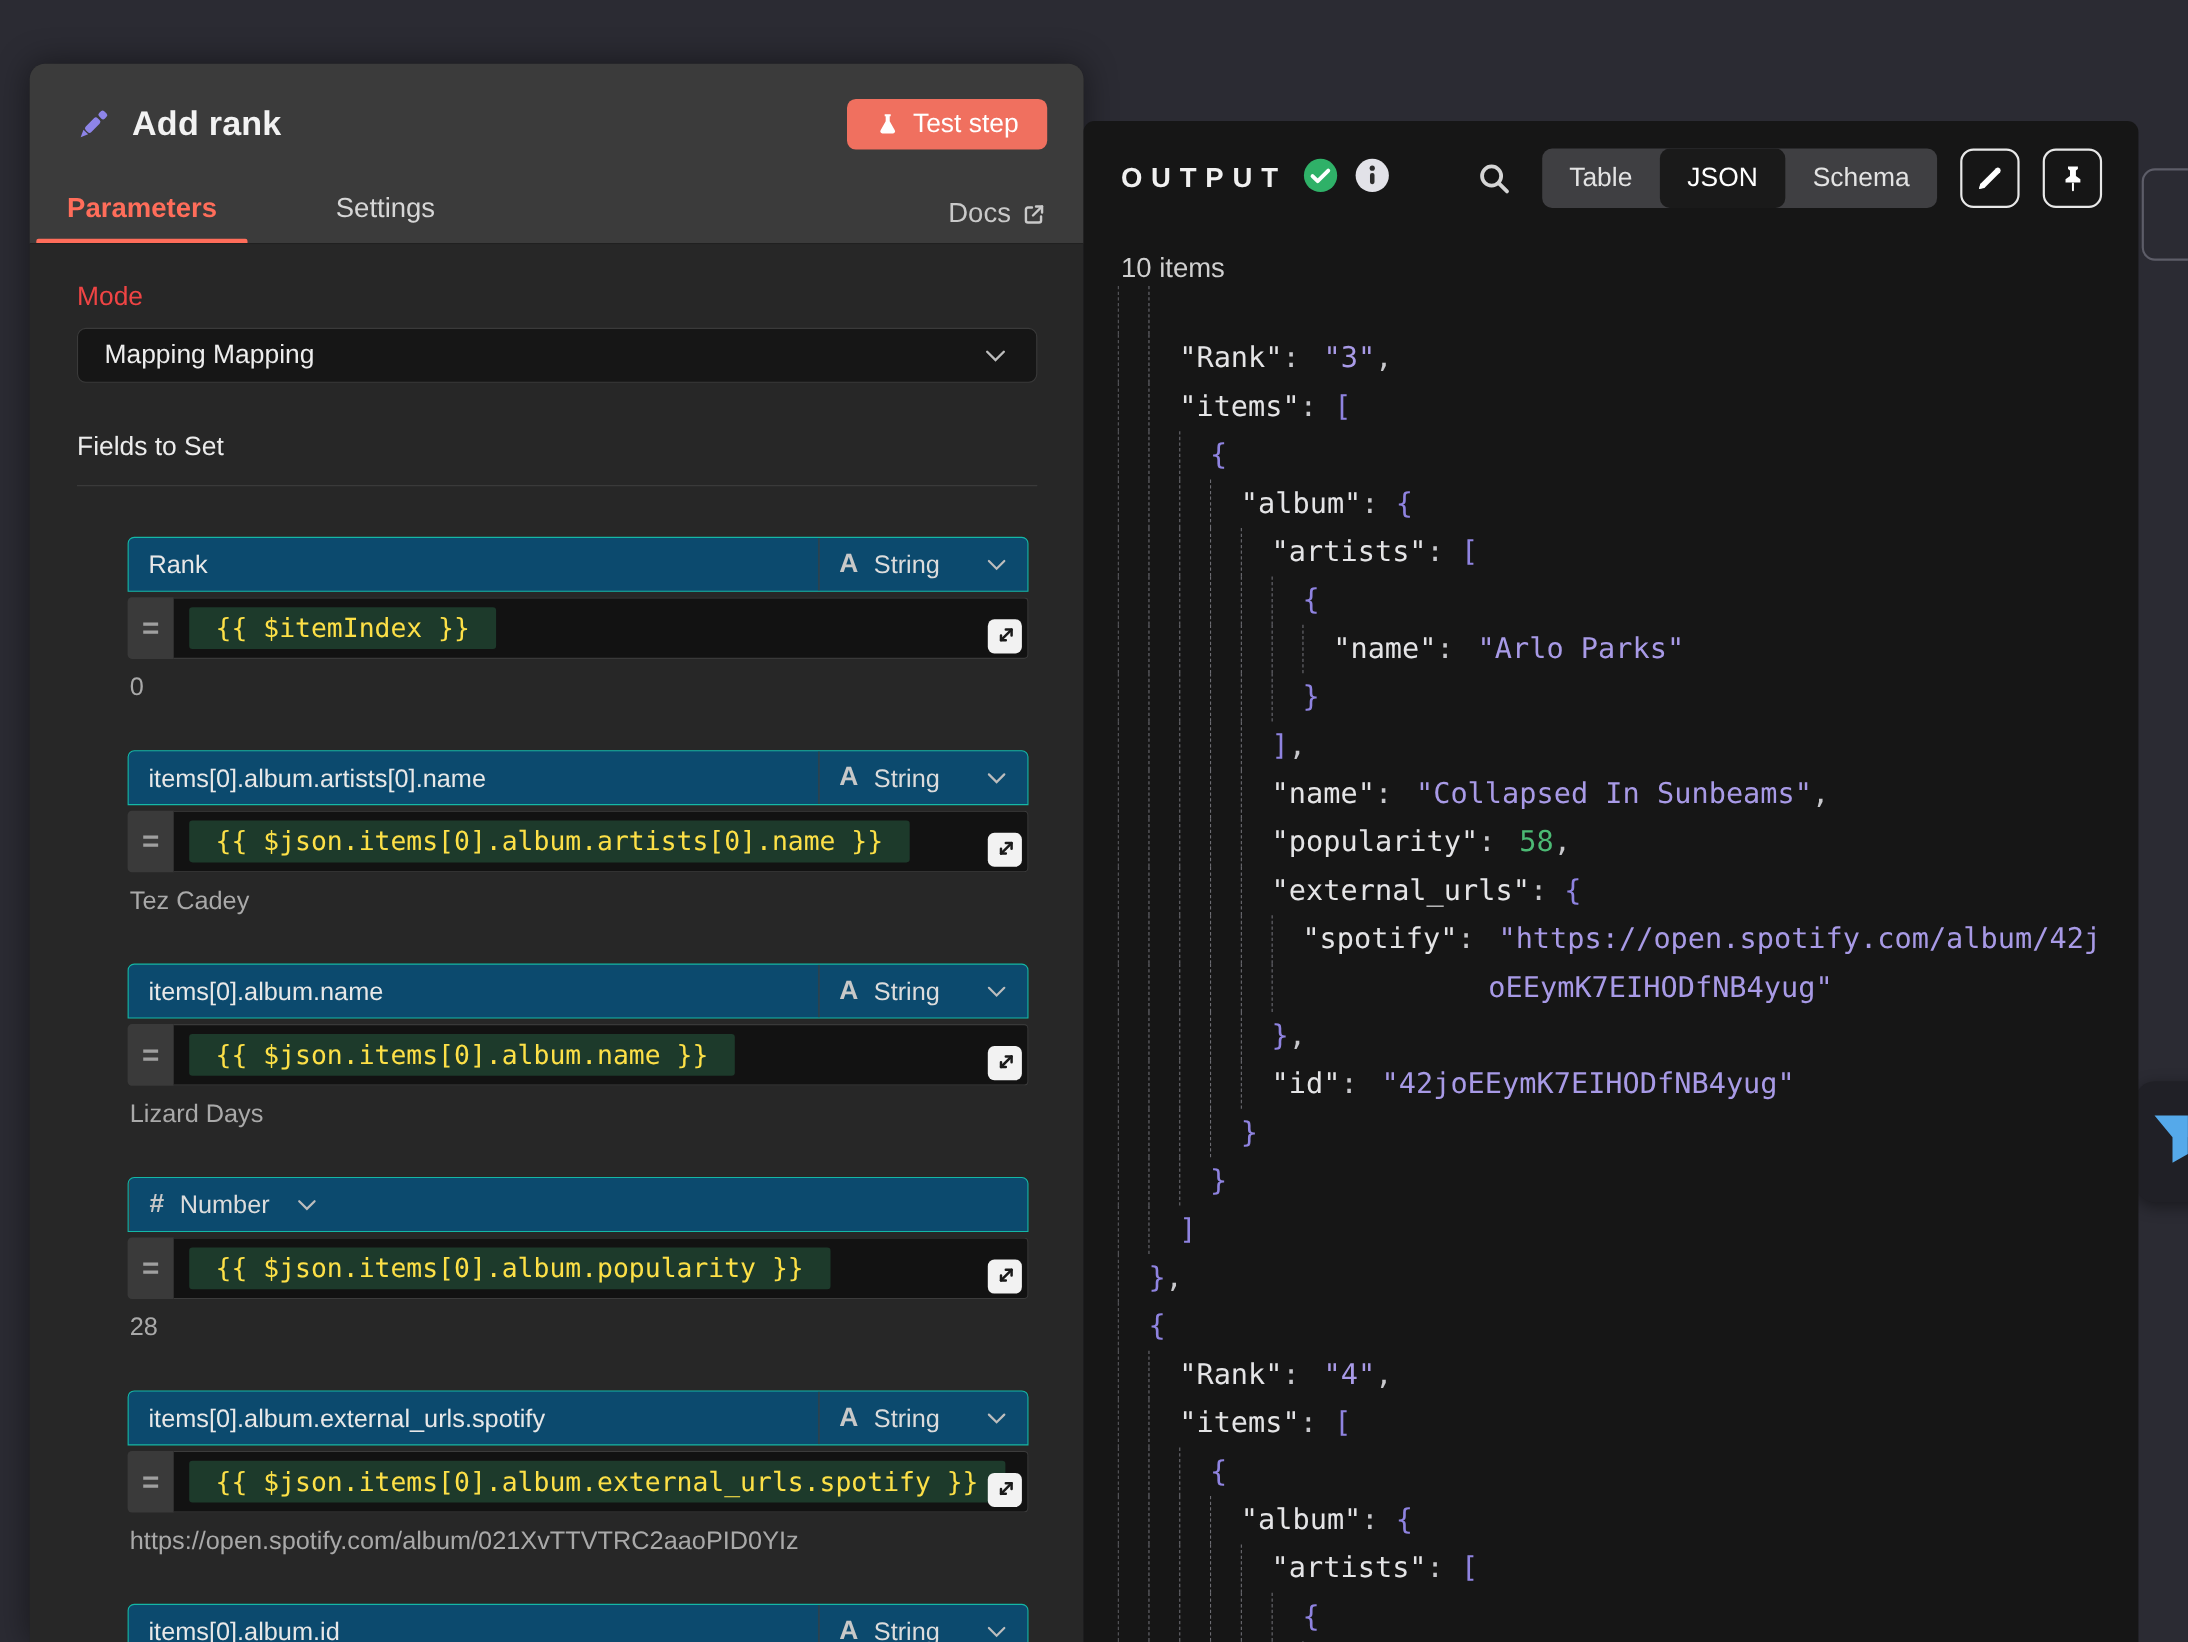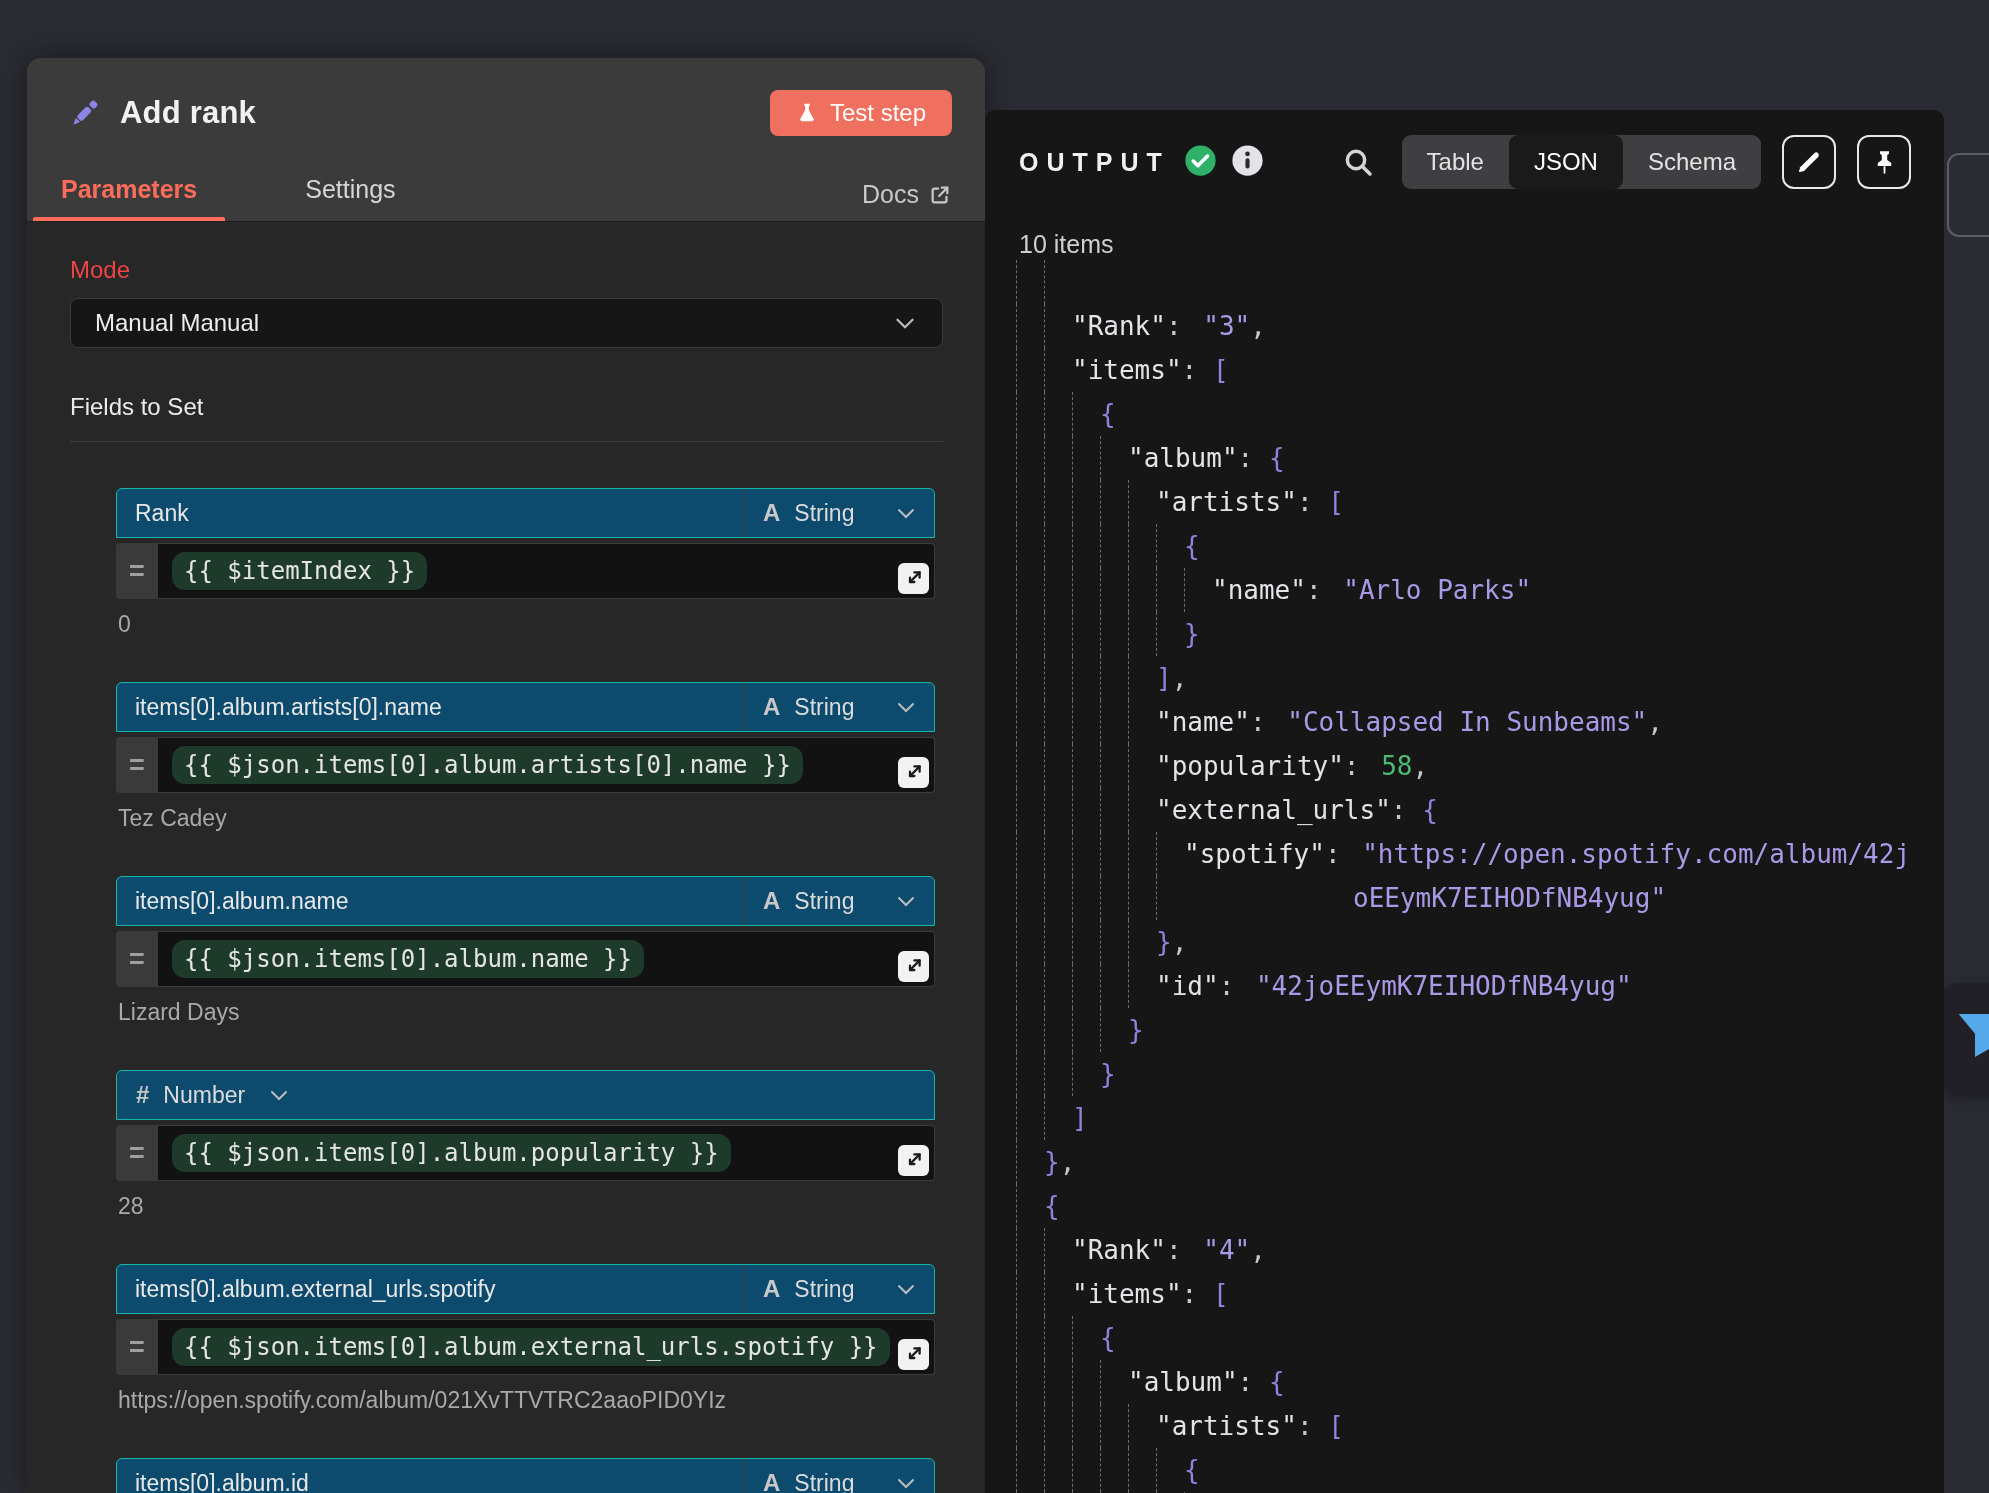--- a/index.html
+++ b/index.html
@@ -82,22 +82,22 @@
     width:42px; background:#3a3a3a; border-radius:4px 0 0 4px;
     display:flex; align-items:center; justify-content:center;
     color:#9f9f9f; font-size:27px; font-weight:700; cursor:grab;
   }
   .expr-input {
     flex:1; background:#121212; border:1px solid #3c3c3c; border-left:none;
     border-radius:0 4px 4px 0; display:flex; align-items:center; padding:0 14px;
     overflow:hidden;
   }
   .expr-token {
-    font-family:"DejaVu Sans Mono",monospace; font-size:24px; color:#e5e5e5;
-    background:#1d3a2b; padding:5px 12px; border-radius:13px; white-space:pre;
+    font-family:"DejaVu Sans Mono",monospace; font-size:24px; color:#fde047;
+    background:#1d3a2b; padding:5px 24px; border-radius:3px; white-space:pre;
   }
   .expand-btn {
     position:absolute; right:6px; bottom:5px; width:31px; height:31px;
     background:#f2f2f2; border:none; border-radius:6px; cursor:pointer;
     display:flex; align-items:center; justify-content:center; padding:0;
   }
   .field-preview {
     margin-top:12px; font-size:23px; color:#a9a9a9; padding-left:2px;
     white-space:nowrap; overflow:hidden; min-height:10px;
   }
@@ -184,21 +184,21 @@
         <path d="M10 5H6a2 2 0 0 0-2 2v11a2 2 0 0 0 2 2h11a2 2 0 0 0 2-2v-4"></path>
         <path d="M14 4h6v6"></path>
           <path d="M20 4L11 13"></path>
       </svg>
     </div>
   </div>
 
   <div class="panel-body">
     <div class="mode-label">Mode</div>
     <div class="mode-select">
-      <span class="value">Manual Manual</span>
+      <span class="value">Mapping Mapping</span>
       <svg width="26" height="26" viewBox="0 0 24 24" fill="none" stroke="#bdbdbd" stroke-width="2" stroke-linecap="round">
         <path d="M5 9l7 7 7-7"></path>
       </svg>
     </div>
     <div class="fields-label">Fields to Set</div>
     <div class="fields-divider"></div>
     <div class="fields-wrap" id="fields-container">
         <div class="field-group">
           <div class="name-row">
             <div class="name-input">Rank</div>

